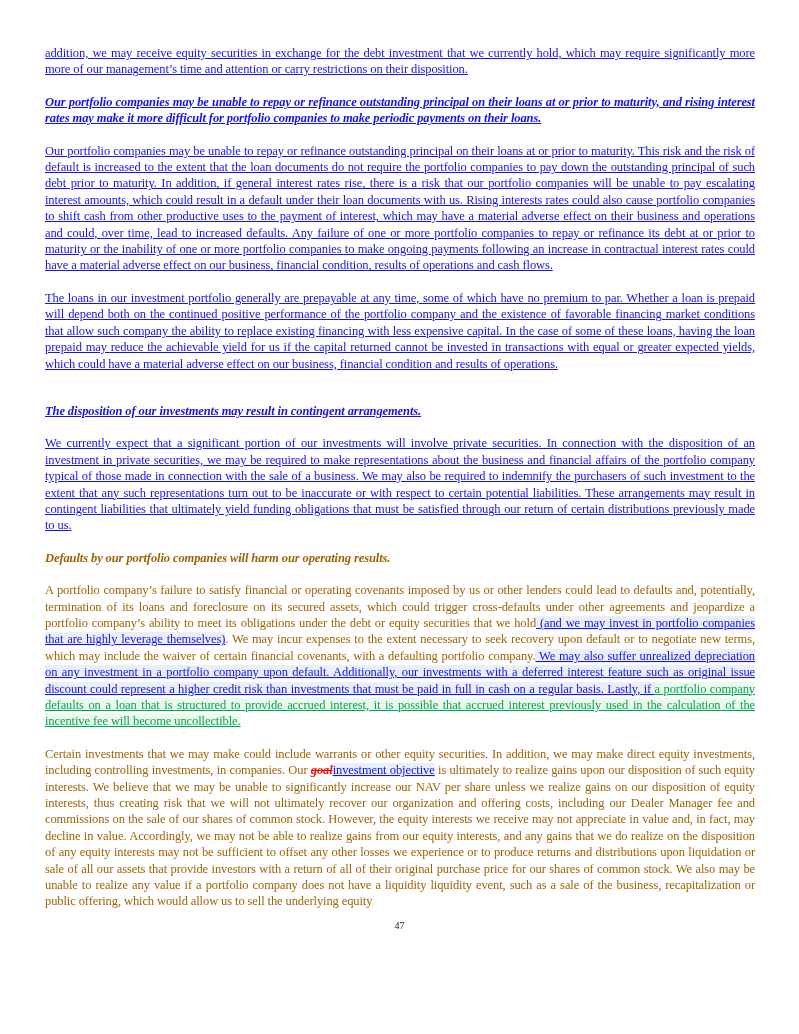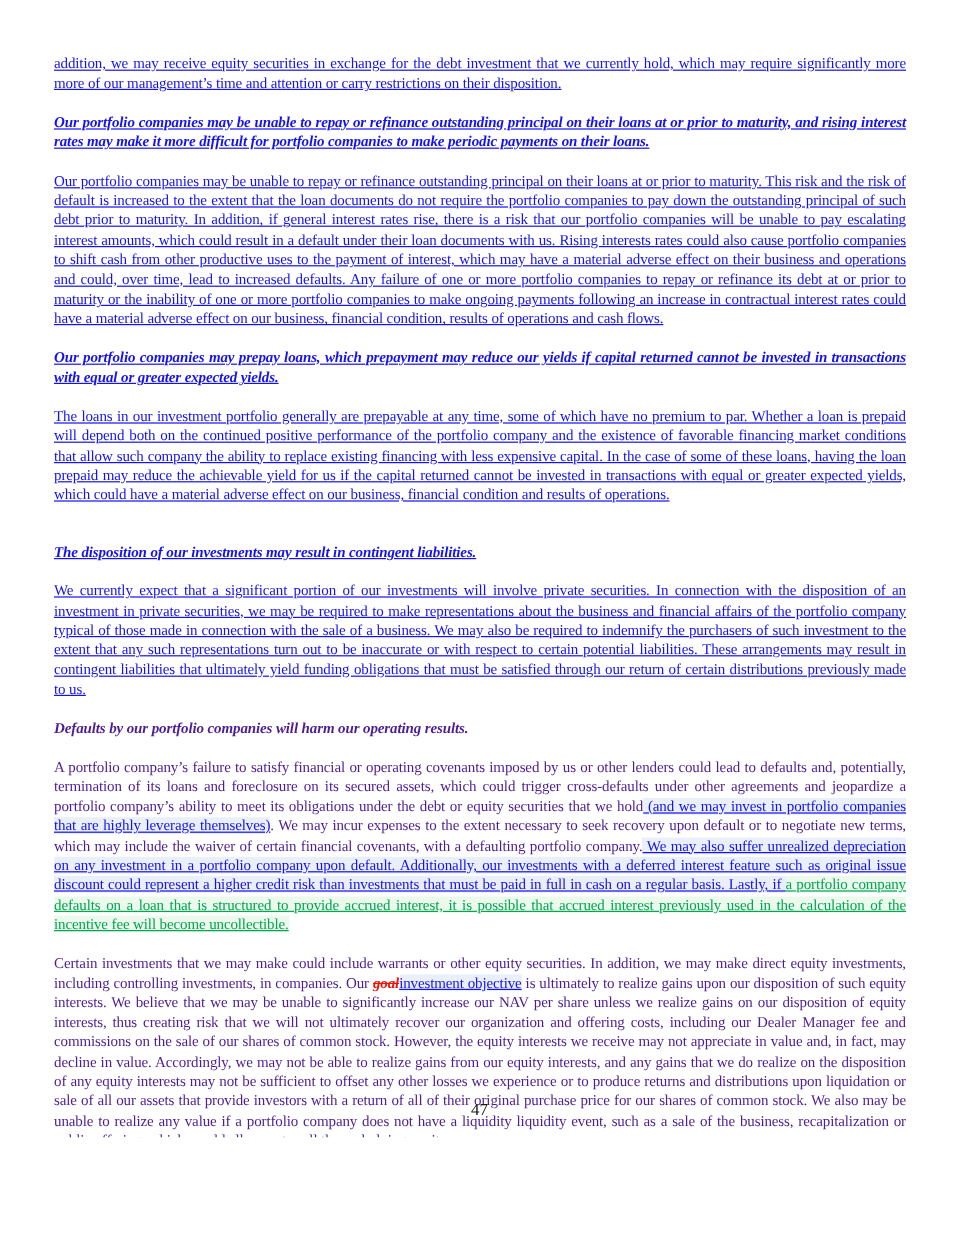--- a/index.html
+++ b/index.html
@@ -13,42 +13,41 @@
     font-size:12.5px;
     line-height:16.4px;
     letter-spacing:-0.1px;
     color:#151515;
     overflow:hidden;
   }
   .blk{margin:0 0 16px 0;text-align:justify;}
   .blk.heading{font-weight:bold;font-style:italic;}
   .blk.space-lg{margin-top:31px;}
   .blk:first-child{margin-top:0;}
-  .r-black{color:#4c1d95;}
+  .r-black{color:#a16207;}
   .r-ins{color:var(--ins-blue,#1512ee);text-decoration:underline;}
   .r-hl{background:#eaeffc;}
   .r-green{color:var(--ins-green,#00a651);text-decoration:underline;background:#ecfaee;}
   .r-del{color:var(--del-red,#f01408);font-weight:bold;text-decoration:line-through;font-style:italic;}
   .footer{
     position:absolute;left:0;right:0;bottom:14px;
     text-align:center;color:#151515;
     font-family:"Liberation Serif","DejaVu Serif",serif;
-    font-size:14px;
+    font-size:10px;
   }
 </style>
 </head>
 <body>
 
 <div class="page">
   <div id="doc-content">
       <div class="blk paragraph"><span class="r-ins">addition, we may receive equity securities in exchange for the debt investment that we currently hold, which may require significantly more more of our management’s time and attention or carry restrictions on their disposition.</span></div>
       <div class="blk heading"><span class="r-ins">Our portfolio companies may be unable to repay or refinance outstanding principal on their loans at or prior to maturity, and rising interest rates may make it more difficult for portfolio companies to make periodic payments on their loans.</span></div>
       <div class="blk paragraph"><span class="r-ins">Our portfolio companies may be unable to repay or refinance outstanding principal on their loans at or prior to maturity. This risk and the risk of default is increased to the extent that the loan documents do not require the portfolio companies to pay down the outstanding principal of such debt prior to maturity. In addition, if general interest rates rise, there is a risk that our portfolio companies will be unable to pay escalating interest amounts, which could result in a default under their loan documents with us. Rising interests rates could also cause portfolio companies to shift cash from other productive uses to the payment of interest, which may have a material adverse effect on their business and operations and could, over time, lead to increased defaults. Any failure of one or more portfolio companies to repay or refinance its debt at or prior to maturity or the inability of one or more portfolio companies to make ongoing payments following an increase in contractual interest rates could have a material adverse effect on our business, financial condition, results of operations and cash flows.</span></div>
-      <div class="blk heading"><span class="r-ins">Our portfolio companies may prepay loans, which prepayment may reduce our yields if capital returned cannot be invested in transactions with equal or greater expected yields.</span></div>
       <div class="blk paragraph"><span class="r-ins">The loans in our investment portfolio generally are prepayable at any time, some of which have no premium to par. Whether a loan is prepaid will depend both on the continued positive performance of the portfolio company and the existence of favorable financing market conditions that allow such company the ability to replace existing financing with less expensive capital. In the case of some of these loans, having the loan prepaid may reduce the achievable yield for us if the capital returned cannot be invested in transactions with equal or greater expected yields, which could have a material adverse effect on our business, financial condition and results of operations.</span></div>
-      <div class="blk heading space-lg"><span class="r-ins">The disposition of our investments may result in contingent liabilities.</span></div>
+      <div class="blk heading space-lg"><span class="r-ins">The disposition of our investments may result in contingent arrangements.</span></div>
       <div class="blk paragraph"><span class="r-ins">We currently expect that a significant portion of our investments will involve private securities. In connection with the disposition of an investment in private securities, we may be required to make representations about the business and financial affairs of the portfolio company typical of those made in connection with the sale of a business. We may also be required to indemnify the purchasers of such investment to the extent that any such representations turn out to be inaccurate or with respect to certain potential liabilities. These arrangements may result in contingent liabilities that ultimately yield funding obligations that must be satisfied through our return of certain distributions previously made to us.</span></div>
       <div class="blk heading"><span class="r-black">Defaults by our portfolio companies will harm our operating results.</span></div>
       <div class="blk paragraph"><span class="r-black">A portfolio company’s failure to satisfy financial or operating covenants imposed by us or other lenders could lead to defaults and, potentially, termination of its loans and foreclosure on its secured assets, which could trigger cross-defaults under other agreements and jeopardize a portfolio company’s ability to meet its obligations under the debt or equity securities that we hold</span><span class="r-ins r-hl"> (and we may invest in portfolio companies that are highly leverage themselves)</span><span class="r-black">. We may incur expenses to the extent necessary to seek recovery upon default or to negotiate new terms, which may include the waiver of certain financial covenants, with a defaulting portfolio company.</span><span class="r-ins r-hl"> We may also suffer unrealized depreciation on any investment in a portfolio company upon default. Additionally, our investments with a deferred interest feature such as original issue discount could represent a higher credit risk than investments that must be paid in full in cash on a regular basis. Lastly, if </span><span class="r-green">a portfolio company defaults on a loan that is structured to provide accrued interest, it is possible that accrued interest previously used in the calculation of the incentive fee will become uncollectible.</span></div>
       <div class="blk paragraph"><span class="r-black">Certain investments that we may make could include warrants or other equity securities. In addition, we may make direct equity investments, including controlling investments, in companies. Our </span><span class="r-del">goal</span><span class="r-ins r-hl">investment objective</span><span class="r-black"> is ultimately to realize gains upon our disposition of such equity interests. We believe that we may be unable to significantly increase our NAV per share unless we realize gains on our disposition of equity interests, thus creating risk that we will not ultimately recover our organization and offering costs, including our Dealer Manager fee and commissions on the sale of our shares of common stock. However, the equity interests we receive may not appreciate in value and, in fact, may decline in value. Accordingly, we may not be able to realize gains from our equity interests, and any gains that we do realize on the disposition of any equity interests may not be sufficient to offset any other losses we experience or to produce returns and distributions upon liquidation or sale of all our assets that provide investors with a return of all of their original purchase price for our shares of common stock. We also may be unable to realize any value if a portfolio company does not have a liquidity liquidity event, such as a sale of the business, recapitalization or public offering, which would allow us to sell the underlying equity</span></div>
     </div>
   <div class="footer">47</div>
 </div>
 
 </body></html>

